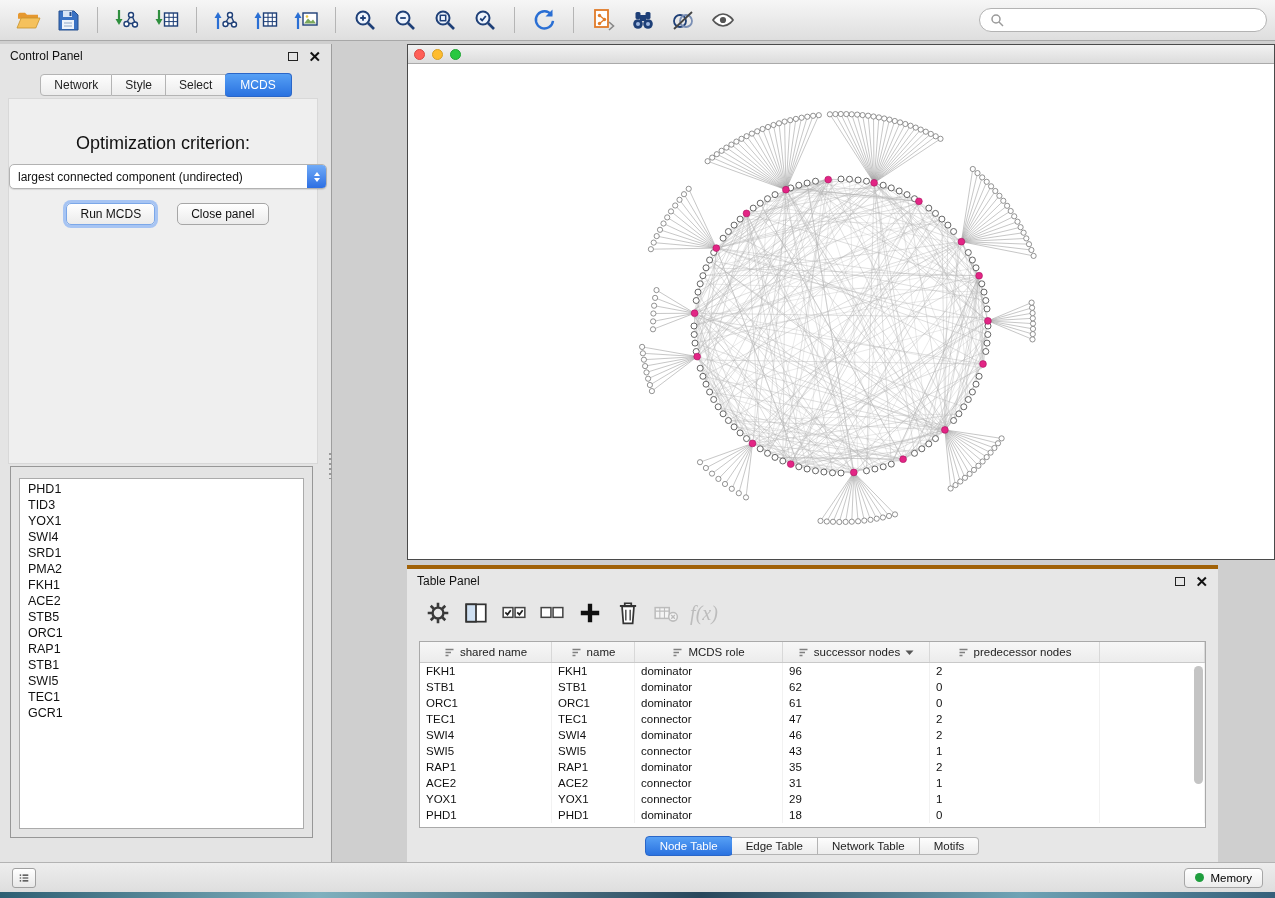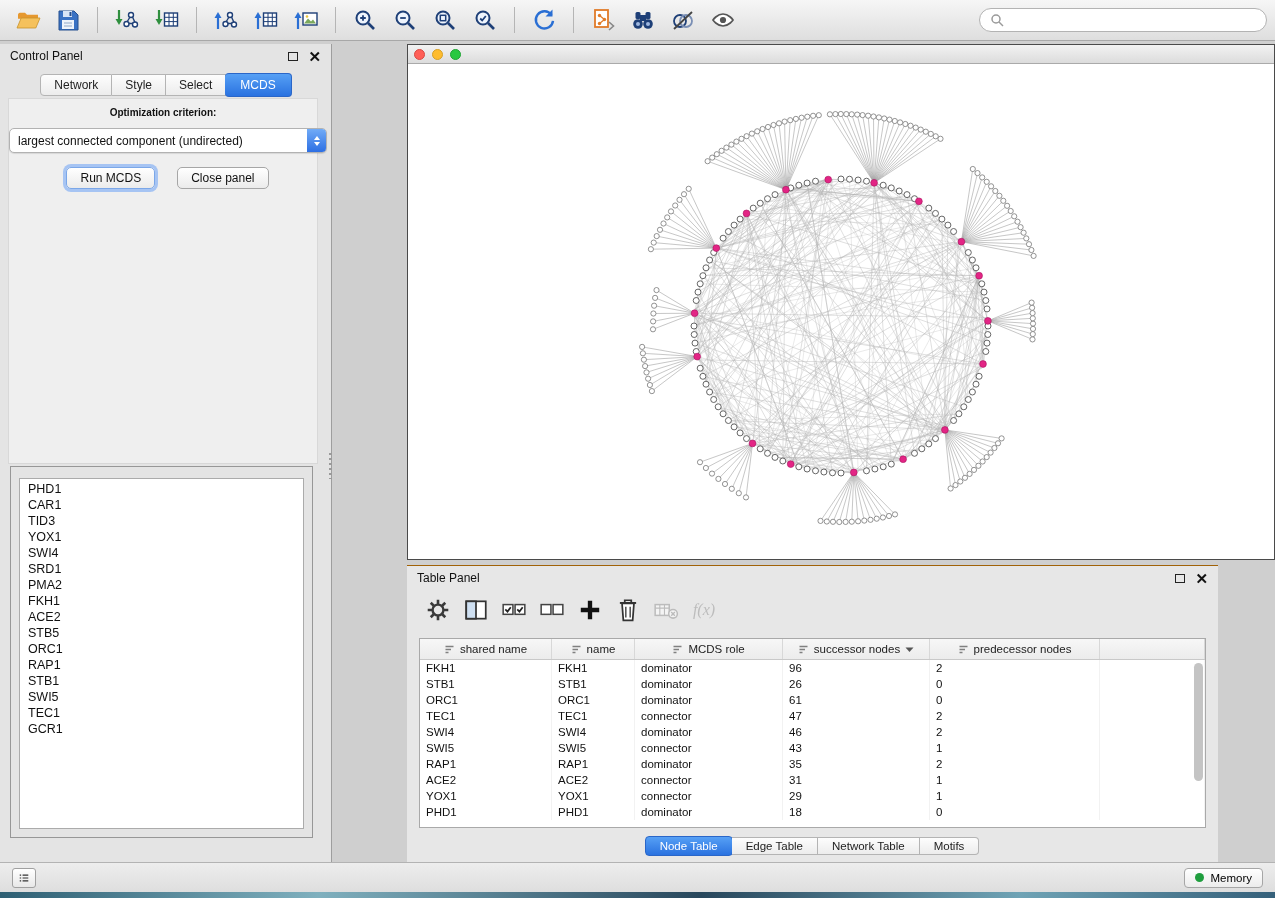--- a/index.html
+++ b/index.html
@@ -43,21 +43,21 @@
   .seg .tab:first-child{border-left-width:1px;border-radius:4px 0 0 4px;}
   .seg .tab:last-child{border-radius:0 4px 4px 0;}
   .seg .tab.active{
     background:linear-gradient(#56a0f5,#2a72e0);color:#fff;border-color:#2a66c8;border-radius:4px;
     padding:3px 15px;margin:-1px;position:relative;z-index:3;
   }
   .tabcontent{
     position:absolute;left:8px;right:13px;top:54px;height:364px;
     background:#efefef;border:1px solid #d8d8d8;
   }
-  .opt-label{text-align:center;font-size:10px;margin-top:8px;font-weight:bold;}
+  .opt-label{text-align:center;font-size:18px;margin-top:34px;}
   .mselect{
     display:flex;align-items:center;width:316px;height:23px;margin:10px auto 0;
     background:#fff;border:1px solid #b2b2b2;border-radius:5px;font-size:12px;
     box-shadow:0 1px 1px rgba(0,0,0,.10);cursor:pointer;
   }
   .mselect .val{flex:1;padding:0 8px;white-space:nowrap;overflow:hidden;}
   .mselect .cap{
     width:19px;align-self:stretch;border-radius:0 4px 4px 0;
     background:linear-gradient(#71abf7,#2d6fe3);
     display:flex;flex-direction:column;align-items:center;justify-content:center;gap:2px;
@@ -101,26 +101,26 @@
   .net-canvas{position:absolute;left:0;top:19px;right:0;bottom:0;background:#fff;overflow:hidden;}
   .edge{stroke:#b3b3b3;stroke-width:.6;opacity:.7;}
   .edge.fan{stroke:#a0a0a0;stroke-width:.7;opacity:.85;}
   .edge.soft{opacity:.48;}
   .ring{fill:#fff;stroke:#555;stroke-width:.9;}
   .leaf{fill:#fff;stroke:#777;stroke-width:.8;}
   .pink{fill:#e32585;stroke:#a8125f;stroke-width:.6;}
   
   .table-panel{
     position:absolute;left:407px;top:565px;width:811px;bottom:36px;
-    background:#e7e7e7;box-sizing:border-box;border-top:1px solid #a16207;
+    background:#e7e7e7;box-sizing:border-box;border-top:4px solid #a16207;
   }
   .tp-toolbar{display:flex;align-items:center;gap:4px;padding:6px 14px 4px;}
   .pbtn{width:34px;height:28px;border:none;background:transparent;display:flex;align-items:center;justify-content:center;padding:0;cursor:pointer;}
   .pbtn.disabled{opacity:.55;cursor:default;}
-  .fx{font-family:"Liberation Serif",serif;font-style:italic;font-size:16px;color:#9a9a9a;}
+  .fx{font-family:"Liberation Serif",serif;font-style:italic;font-size:20px;color:#9a9a9a;}
   .tablewrap{
     position:absolute;left:12px;right:12px;top:72px;bottom:34px;
     background:#fff;border:1px solid #a9a9a9;overflow:hidden;
   }
   .thead,.trow{display:grid;grid-template-columns:132px 83px 148px 147px 170px 1fr;}
   .thead{background:linear-gradient(#f7f7f7,#ececec);border-bottom:1px solid #c9c9c9;height:20px;}
   .hcell{
     display:flex;align-items:center;justify-content:center;gap:5px;
     font-size:11.5px;border-right:1px solid #d8d8d8;color:#222;overflow:hidden;cursor:pointer;
   }
@@ -339,21 +339,20 @@
     </div>
     <div class="btnrow">
       <button class="macbtn focus">Run MCDS</button>
       <button class="macbtn">Close panel</button>
     </div>
   </div>
   <div class="groupbox">
     <span class="legend">MCDS result (17 nodes)</span>
     <div class="listwrap">
         <div class="mcds-item">PHD1</div>
-        <div class="mcds-item">CAR1</div>
         <div class="mcds-item">TID3</div>
         <div class="mcds-item">YOX1</div>
         <div class="mcds-item">SWI4</div>
         <div class="mcds-item">SRD1</div>
         <div class="mcds-item">PMA2</div>
         <div class="mcds-item">FKH1</div>
         <div class="mcds-item">ACE2</div>
         <div class="mcds-item">STB5</div>
         <div class="mcds-item">ORC1</div>
         <div class="mcds-item">RAP1</div>
@@ -1189,21 +1188,21 @@
           <div class="tcell">FKH1</div>
           <div class="tcell">dominator</div>
           <div class="tcell num">96</div>
           <div class="tcell num">2</div>
           <div class="tcell"></div>
         </div>
         <div class="trow">
           <div class="tcell">STB1</div>
           <div class="tcell">STB1</div>
           <div class="tcell">dominator</div>
-          <div class="tcell num">26</div>
+          <div class="tcell num">62</div>
           <div class="tcell num">0</div>
           <div class="tcell"></div>
         </div>
         <div class="trow">
           <div class="tcell">ORC1</div>
           <div class="tcell">ORC1</div>
           <div class="tcell">dominator</div>
           <div class="tcell num">61</div>
           <div class="tcell num">0</div>
           <div class="tcell"></div>

